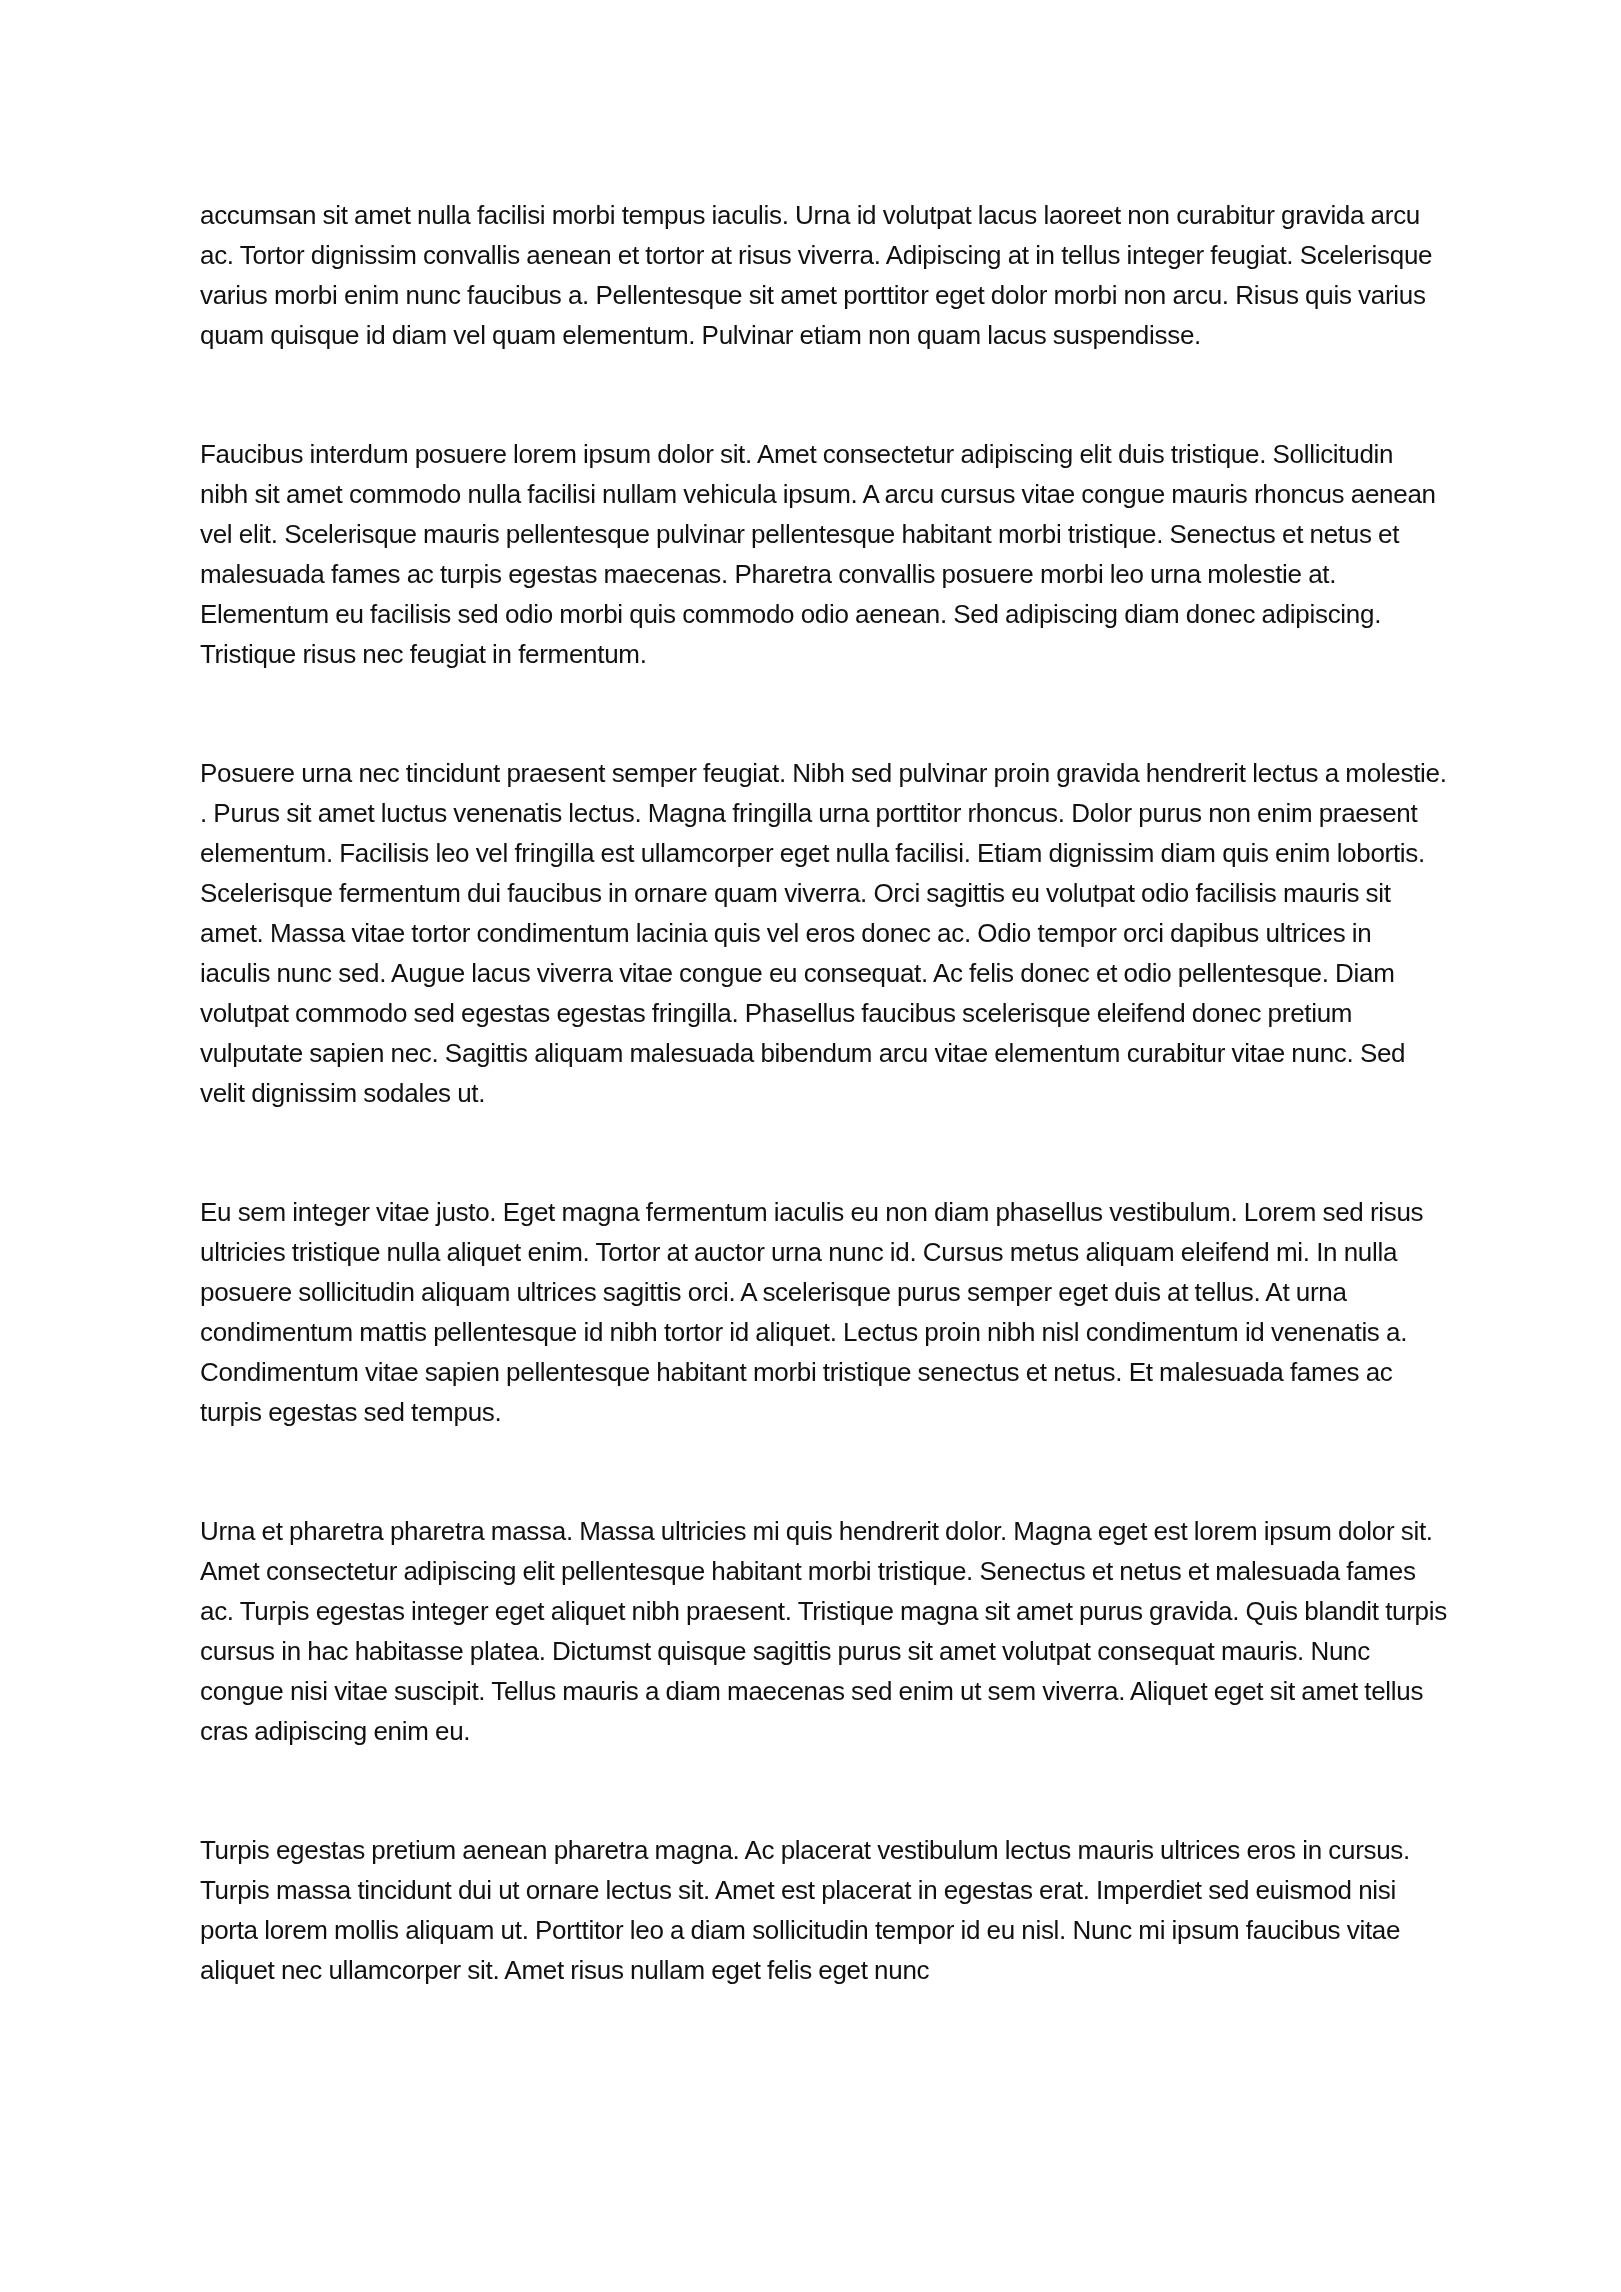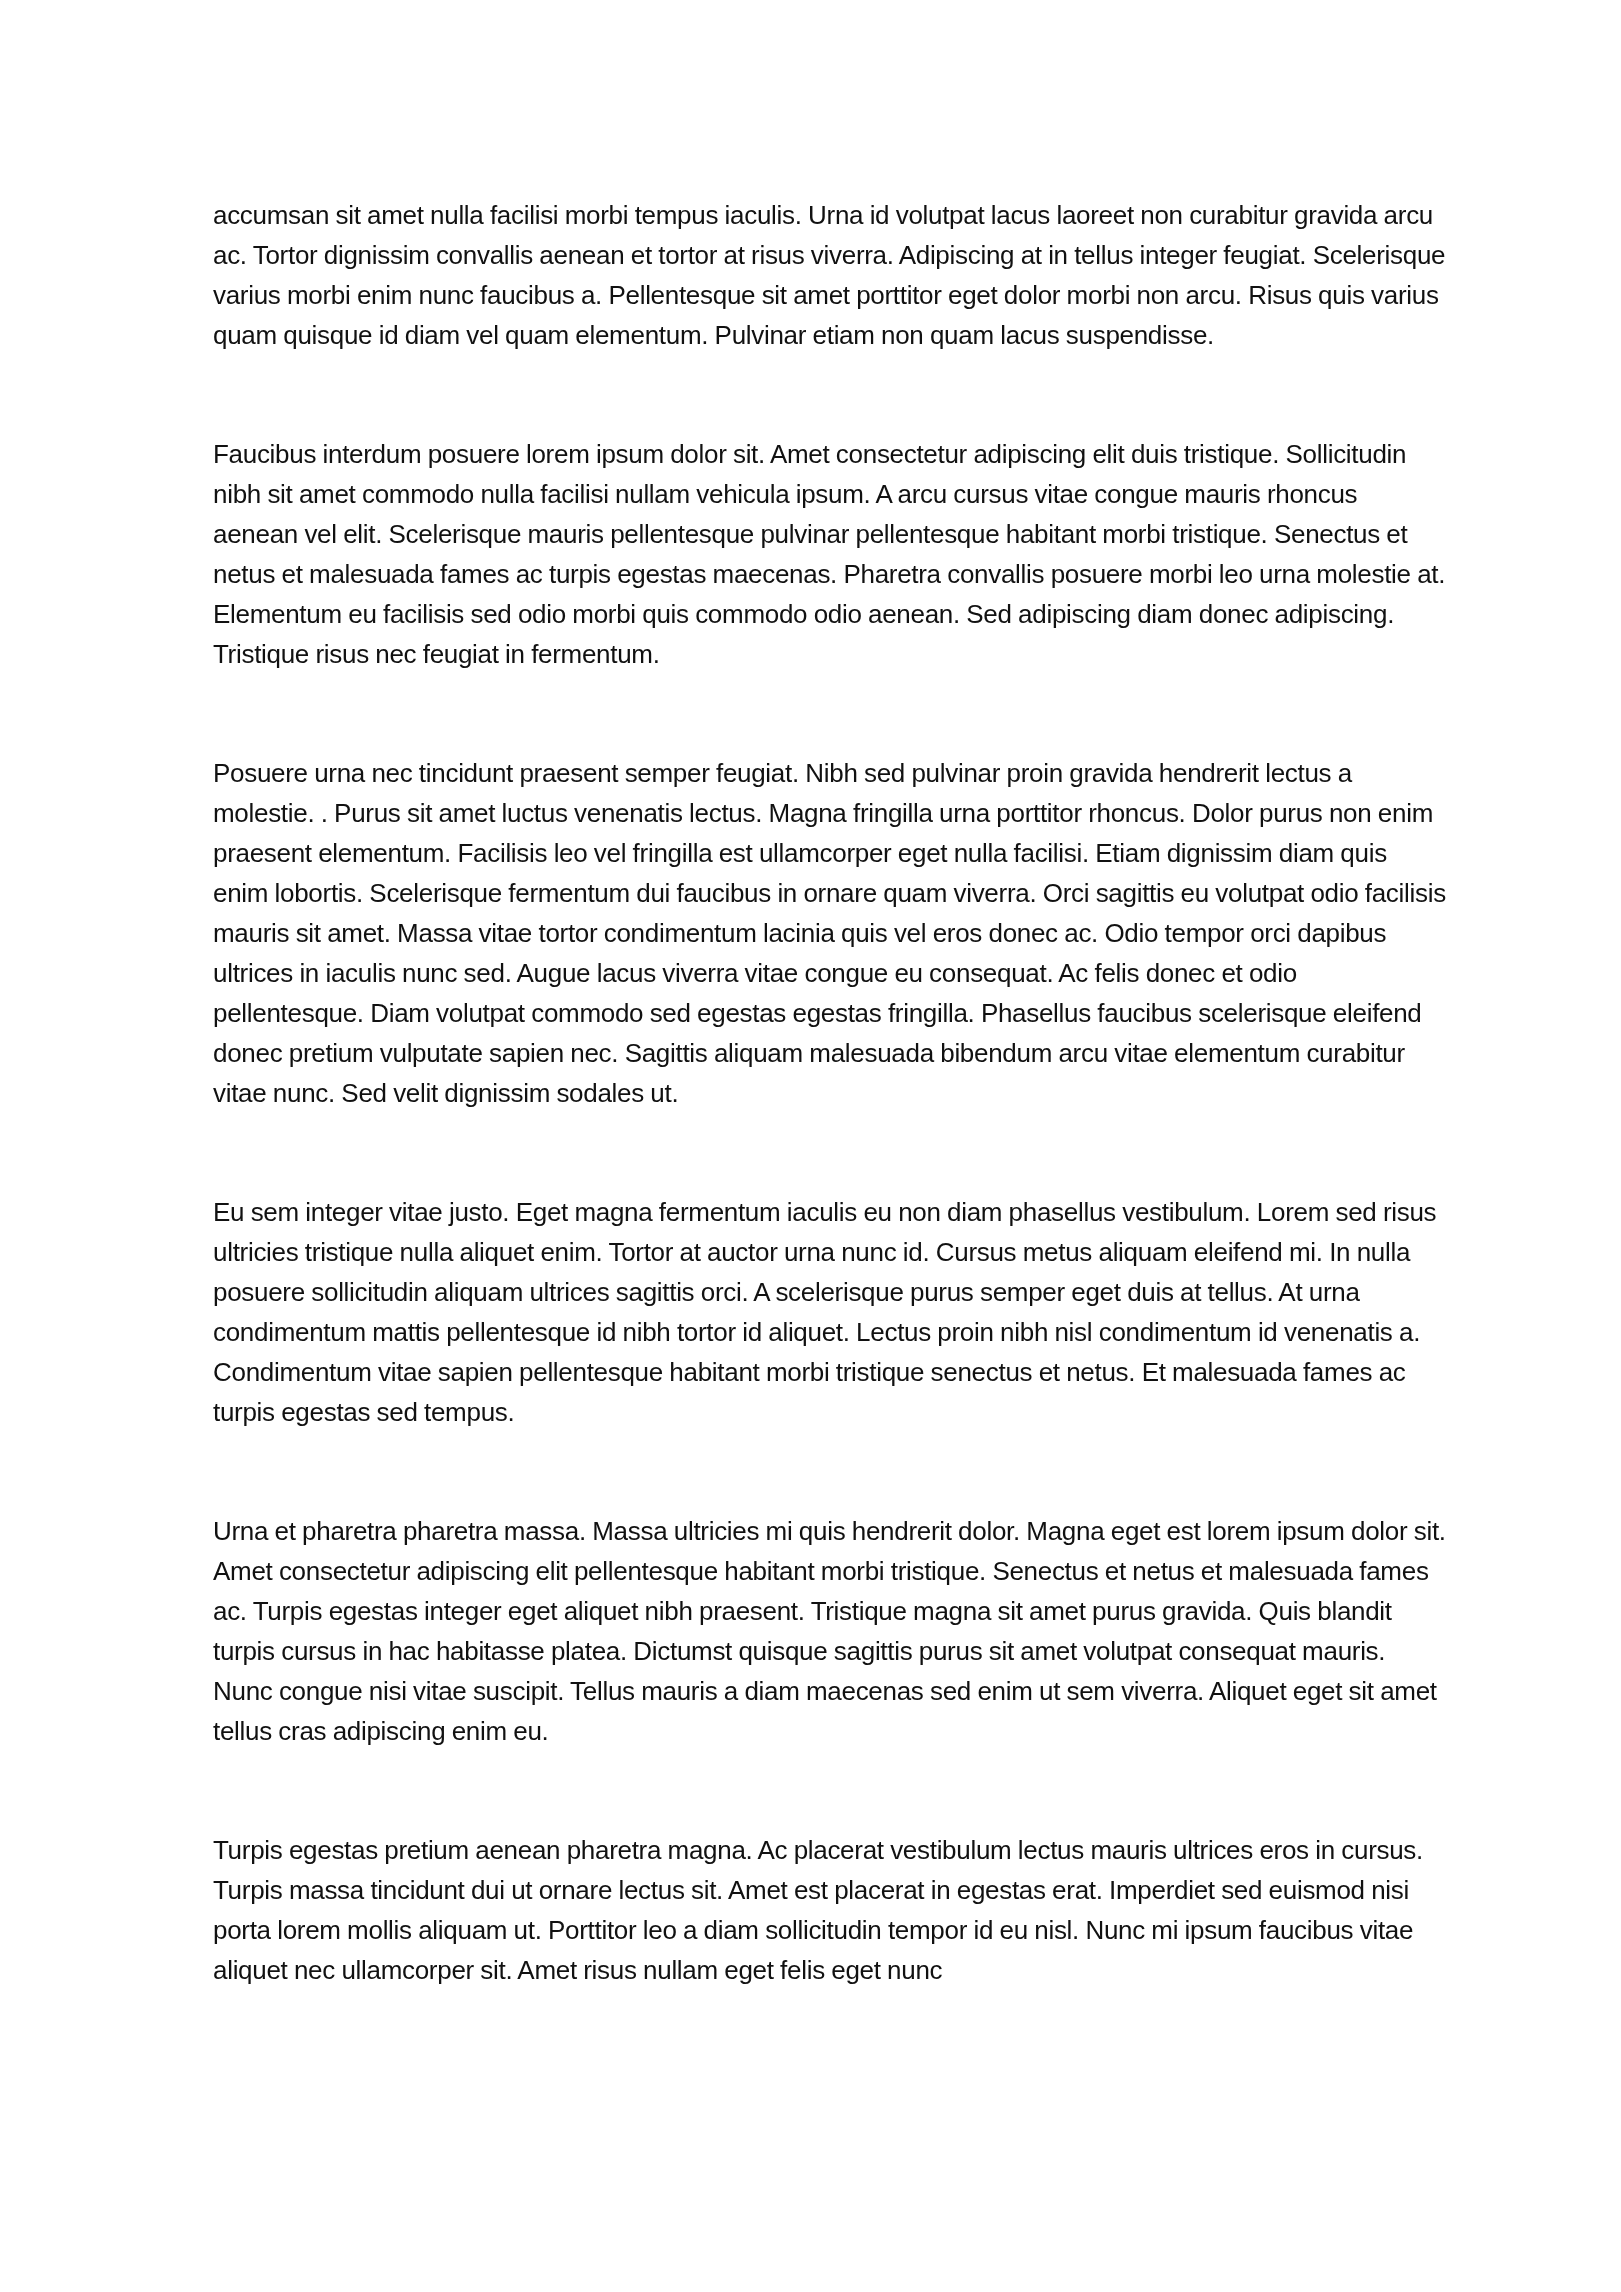--- a/index.html
+++ b/index.html
@@ -3,21 +3,21 @@
 <meta charset="utf-8">
 <style>
   html, body { margin: 0; padding: 0; background: #ffffff; }
   body { width: 1621px; height: 2293px; position: relative; overflow: hidden; }
   .page {
     position: absolute; left: 197px; top: 195px; width: 1250px;
     font-family: "Liberation Sans", "DejaVu Sans", sans-serif;
     font-size: 26px; line-height: 40px; color: #111111;
     letter-spacing: -0.3px; word-spacing: -0.5px;
   }
-  .para { margin: 0 0 79px 16px; white-space: normal; }
+  .para { margin: 0 0 79px 3px; white-space: normal; }
 </style>
 </head>
 <body>
 
 <div class="page">
   <p class="para">accumsan sit amet nulla facilisi morbi tempus iaculis. Urna id volutpat lacus laoreet non curabitur gravida arcu ac. Tortor dignissim convallis aenean et tortor at risus viverra. Adipiscing at in tellus integer feugiat. Scelerisque varius morbi enim nunc faucibus a. Pellentesque sit amet porttitor eget dolor morbi non arcu. Risus quis varius quam quisque id diam vel quam elementum. Pulvinar etiam non quam lacus suspendisse.</p>
   <p class="para">Faucibus interdum posuere lorem ipsum dolor sit. Amet consectetur adipiscing elit duis tristique. Sollicitudin nibh sit amet commodo nulla facilisi nullam vehicula ipsum. A arcu cursus vitae congue mauris rhoncus aenean vel elit. Scelerisque mauris pellentesque pulvinar pellentesque habitant morbi tristique. Senectus et netus et malesuada fames ac turpis egestas maecenas. Pharetra convallis posuere morbi leo urna molestie at. Elementum eu facilisis sed odio morbi quis commodo odio aenean. Sed adipiscing diam donec adipiscing. Tristique risus nec feugiat in fermentum.</p>
   <p class="para">Posuere urna nec tincidunt praesent semper feugiat. Nibh sed pulvinar proin gravida hendrerit lectus a molestie. . Purus sit amet luctus venenatis lectus. Magna fringilla urna porttitor rhoncus. Dolor purus non enim praesent elementum. Facilisis leo vel fringilla est ullamcorper eget nulla facilisi. Etiam dignissim diam quis enim lobortis. Scelerisque fermentum dui faucibus in ornare quam viverra. Orci sagittis eu volutpat odio facilisis mauris sit amet. Massa vitae tortor condimentum lacinia quis vel eros donec ac. Odio tempor orci dapibus ultrices in iaculis nunc sed. Augue lacus viverra vitae congue eu consequat. Ac felis donec et odio pellentesque. Diam volutpat commodo sed egestas egestas fringilla. Phasellus faucibus scelerisque eleifend donec pretium vulputate sapien nec. Sagittis aliquam malesuada bibendum arcu vitae elementum curabitur vitae nunc. Sed velit dignissim sodales ut.</p>
   <p class="para">Eu sem integer vitae justo. Eget magna fermentum iaculis eu non diam phasellus vestibulum. Lorem sed risus ultricies tristique nulla aliquet enim. Tortor at auctor urna nunc id. Cursus metus aliquam eleifend mi. In nulla posuere sollicitudin aliquam ultrices sagittis orci. A scelerisque purus semper eget duis at tellus. At urna condimentum mattis pellentesque id nibh tortor id aliquet. Lectus proin nibh nisl condimentum id venenatis a. Condimentum vitae sapien pellentesque habitant morbi tristique senectus et netus. Et malesuada fames ac turpis egestas sed tempus.</p>
   <p class="para">Urna et pharetra pharetra massa. Massa ultricies mi quis hendrerit dolor. Magna eget est lorem ipsum dolor sit. Amet consectetur adipiscing elit pellentesque habitant morbi tristique. Senectus et netus et malesuada fames ac. Turpis egestas integer eget aliquet nibh praesent. Tristique magna sit amet purus gravida. Quis blandit turpis cursus in hac habitasse platea. Dictumst quisque sagittis purus sit amet volutpat consequat mauris. Nunc congue nisi vitae suscipit. Tellus mauris a diam maecenas sed enim ut sem viverra. Aliquet eget sit amet tellus cras adipiscing enim eu.</p>

